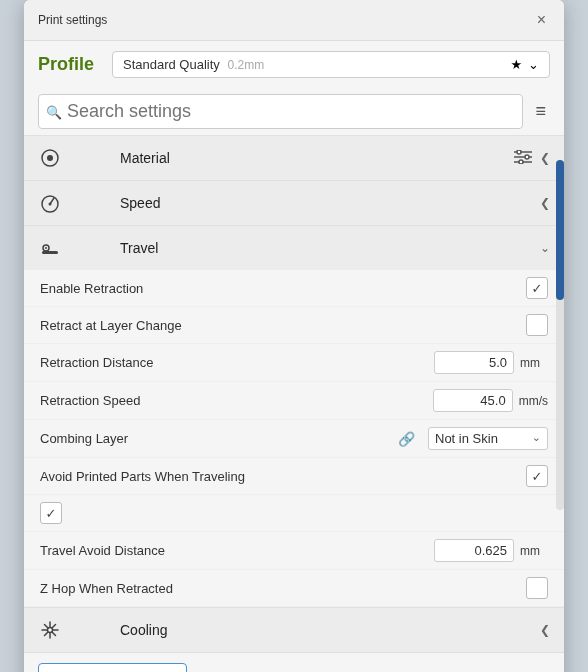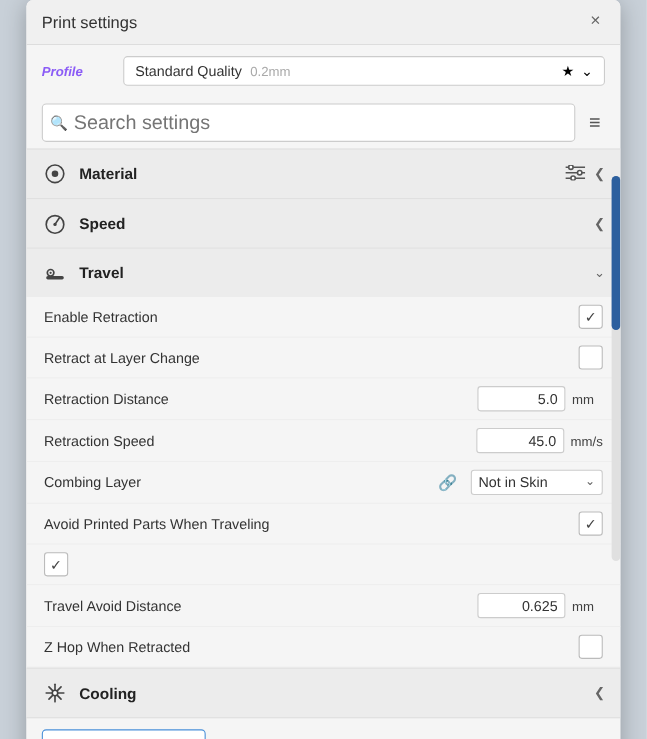--- a/index.html
+++ b/index.html
@@ -22,46 +22,45 @@
     }
     .panel-header {
       background: #f0f0f0;
       border-bottom: 1px solid #ddd;
       padding: 10px 14px;
       display: flex;
       align-items: center;
       justify-content: space-between;
     }
     .panel-title {
-      font-size: 15px;
+      font-size: 12px;
       font-weight: 500;
       color: #333;
     }
     .close-btn {
       background: none;
       border: none;
       cursor: pointer;
       color: #666;
       font-size: 16px;
       line-height: 1;
       padding: 2px 4px;
     }
     .profile-row {
       display: flex;
       align-items: center;
       padding: 10px 14px;
       gap: 14px;
       background: #f5f5f5;
     }
     .profile-label {
-      font-size: 12px;
+      font-size: 18px;
       font-weight: 600;
-      color: #8b5cf6;
+      color: #4d7c0f;
       min-width: 60px;
-      font-style: italic;
     }
     .profile-select {
       flex: 1;
       border: 1px solid #ccc;
       border-radius: 4px;
       padding: 5px 10px;
       display: flex;
       align-items: flex-start;
       justify-content: space-between;
       background: white;
@@ -135,22 +134,23 @@
       display: flex;
       align-items: center;
       justify-content: center;
       margin-right: 10px;
       color: #444;
       font-size: 16px;
     }
     .section-label {
       flex: 1;
       font-size: 14px;
-      font-weight: 700;
+      font-weight: 400;
       color: #222;
+      margin-left: 48px;
     }
     .section-actions {
       display: flex;
       align-items: center;
       gap: 8px;
     }
     .section-action-icon {
       color: #666;
       font-size: 14px;
     }

